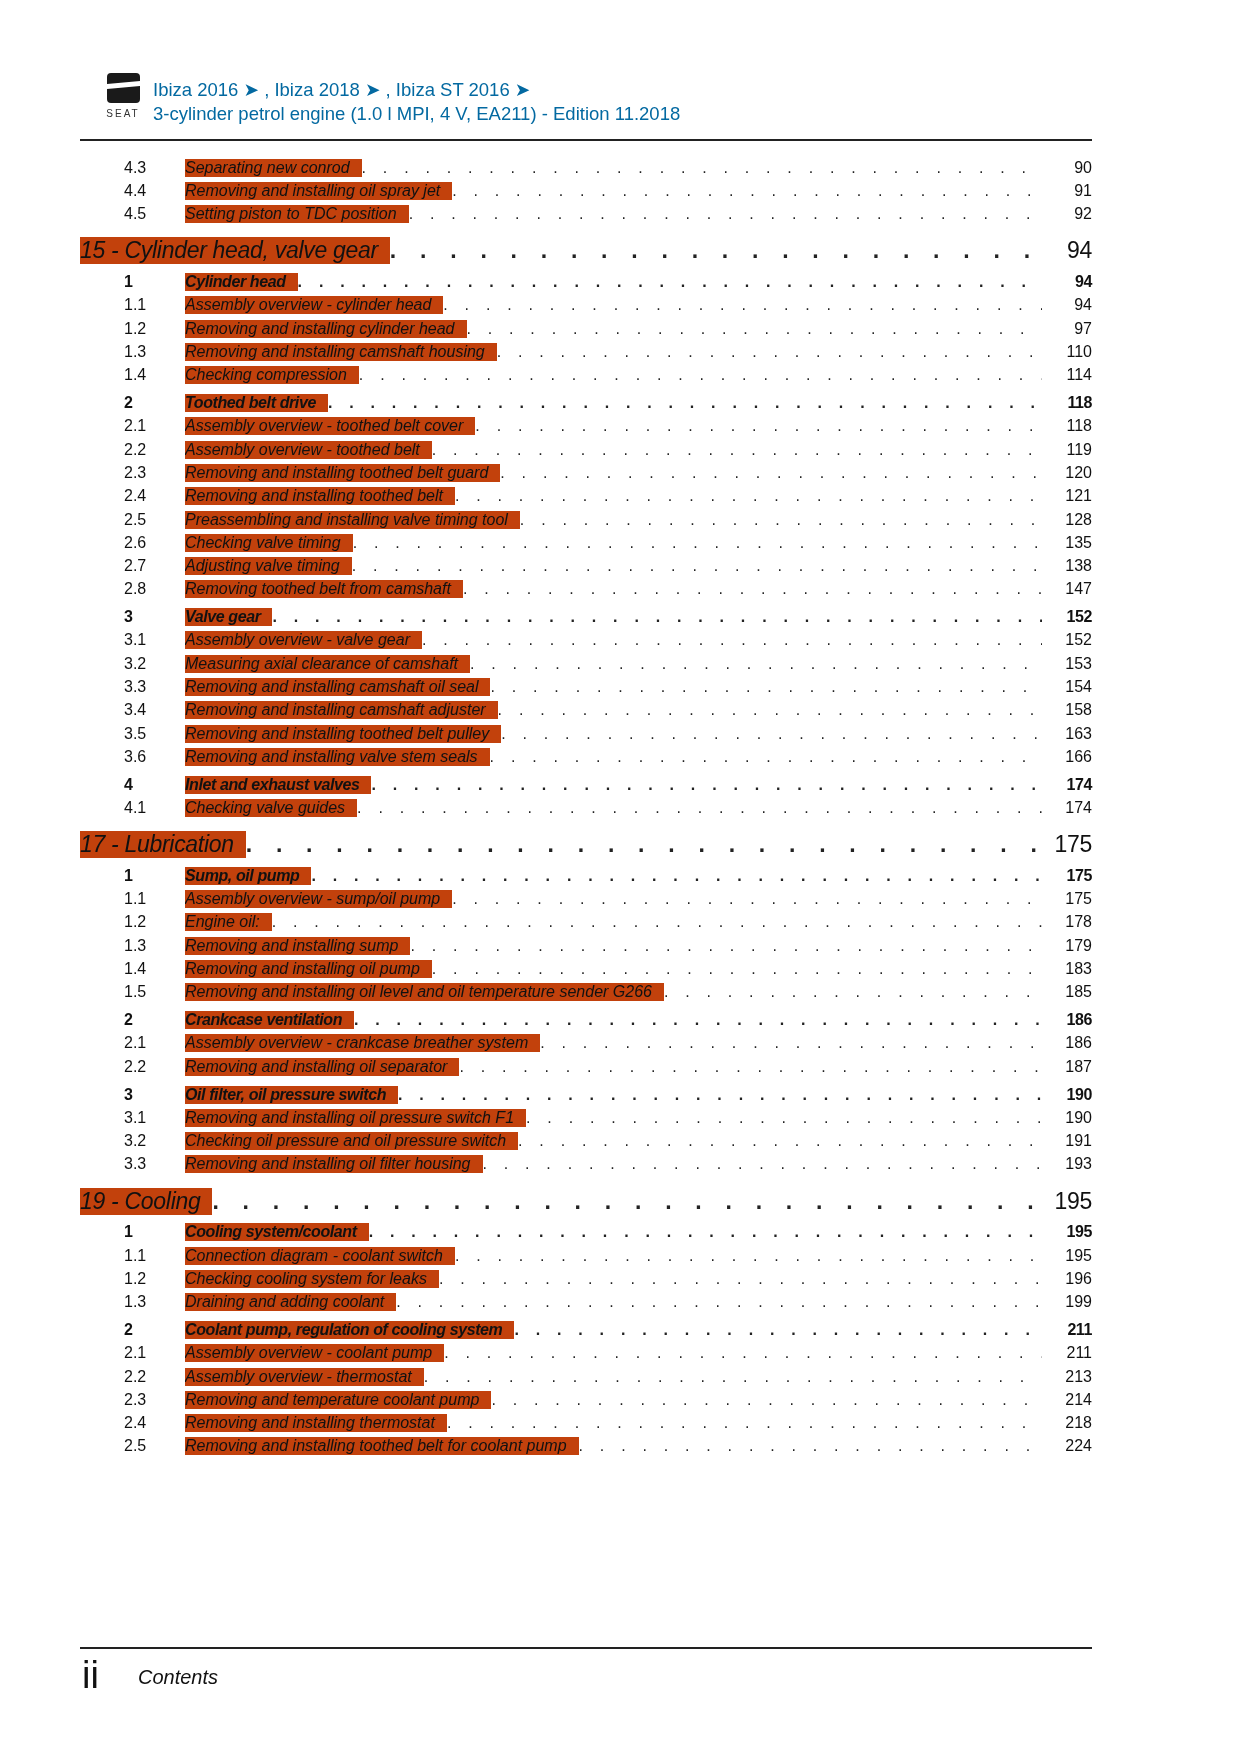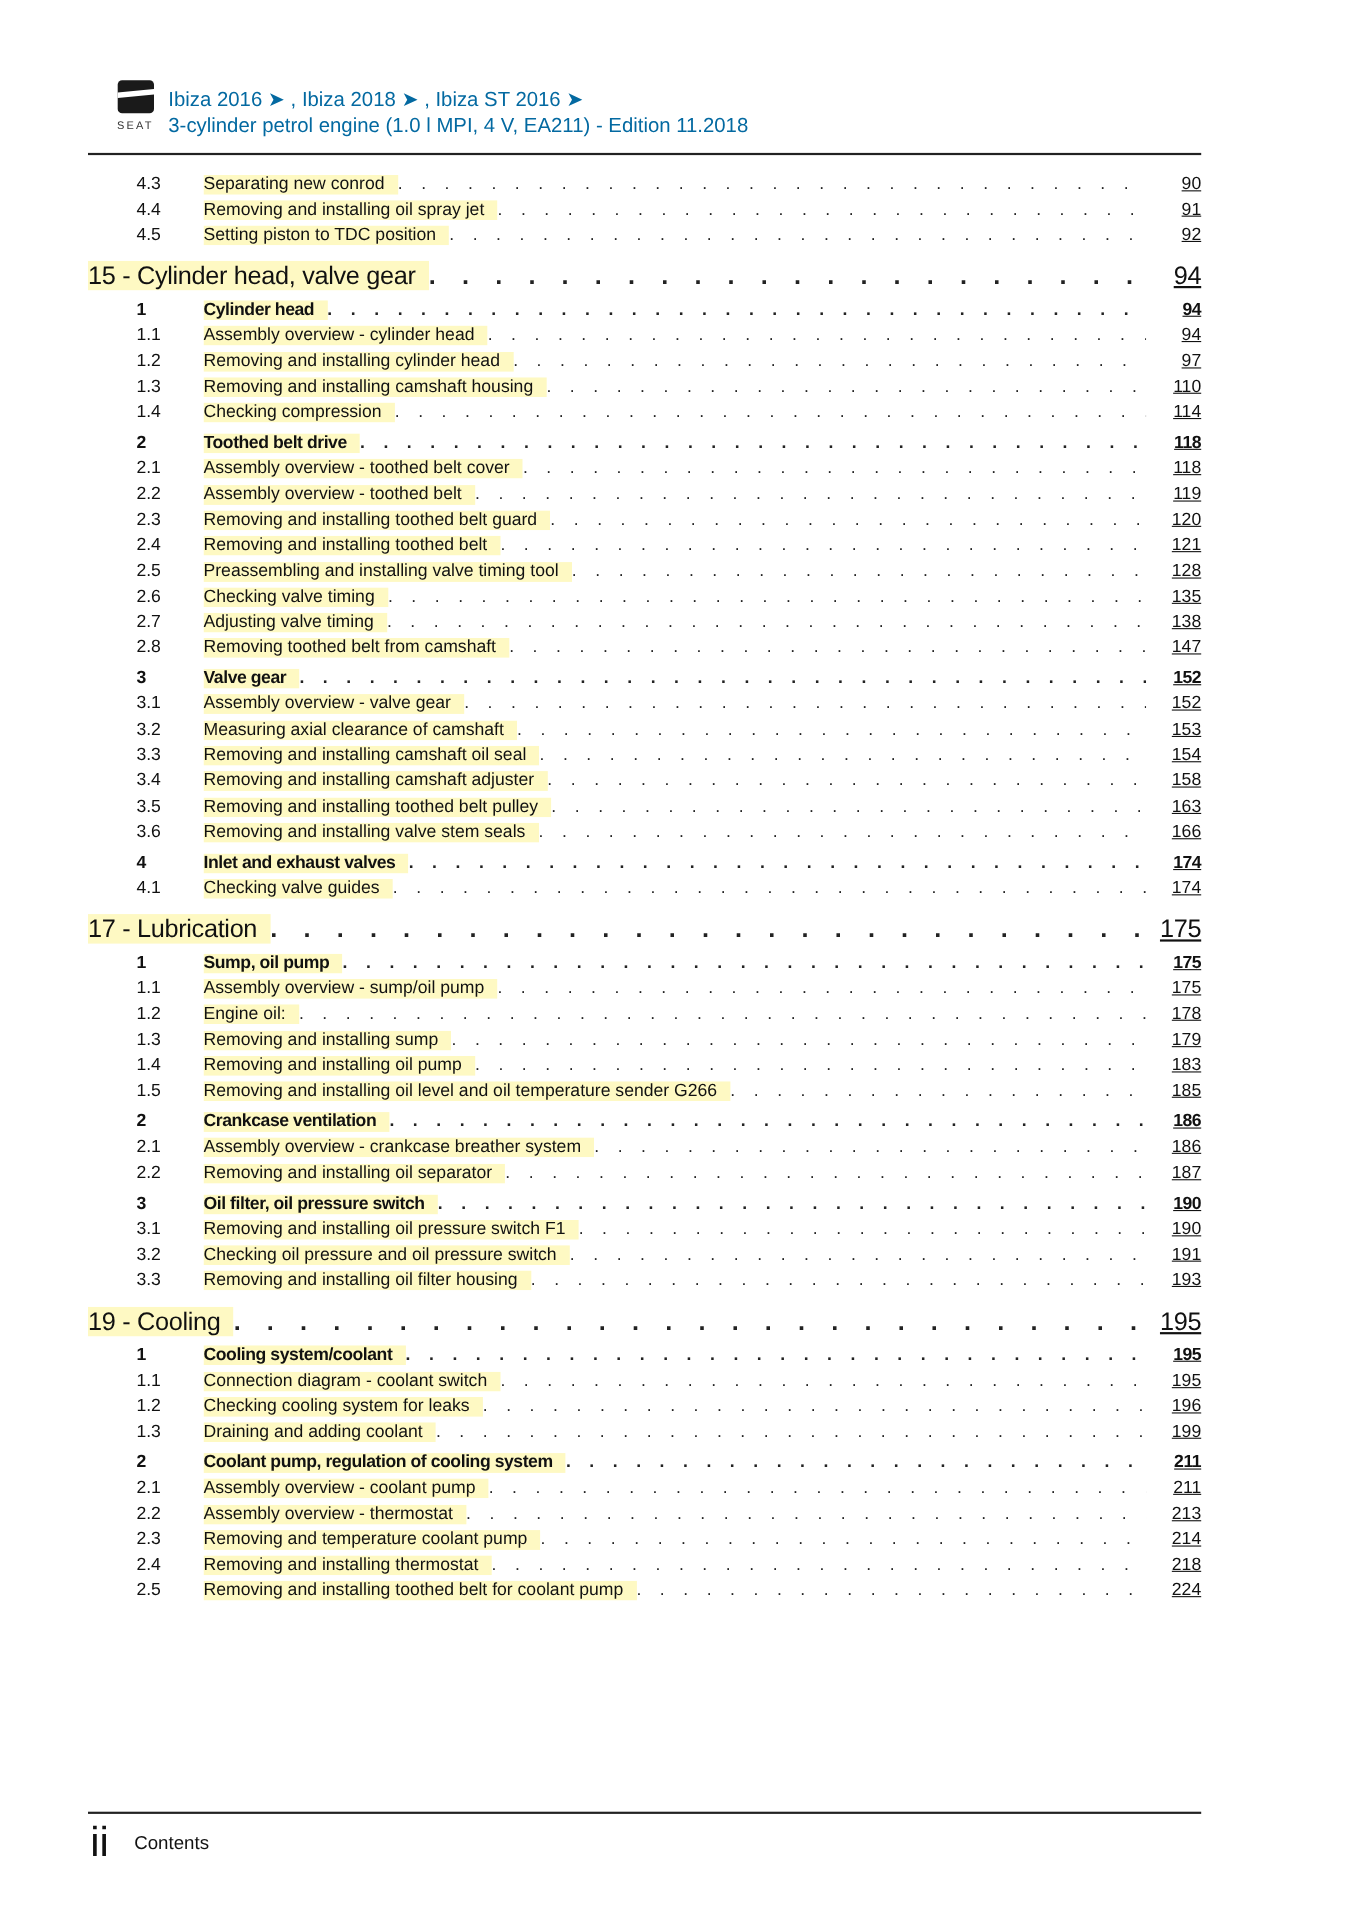--- a/index.html
+++ b/index.html
@@ -5,30 +5,30 @@
   html, body { margin:0; padding:0; background:#ffffff; }
   body { width:1240px; height:1753px; position:relative; overflow:hidden;
          font-family:"Liberation Sans", sans-serif; color:#111; }
   .logo { position:absolute; left:94px; top:70px; width:58px; height:50px; }
   .header { position:absolute; left:153px; top:78px; font-size:18.5px; line-height:24px; color:#0369a1; }
   .rule { position:absolute; left:80px; width:1012px; height:2px; background:#222; }
   .toc { position:absolute; left:80px; top:156px; width:1012px; }
   .row { position:relative; height:23.3px; display:flex; align-items:center; font-size:16px; white-space:nowrap; }
   .row .num { position:absolute; left:44px; }
   .row .title { position:absolute; left:105px; display:flex; width:calc(100% - 105px - 50px); overflow:hidden; }
-  .row .title span.t { flex:0 0 auto; padding-right:12px; background:#fef9c3; }
+  .row .title span.t { flex:0 0 auto; padding-right:12px; background:#c2410c;font-style:italic; }
   .row .title span.d { flex:1 1 auto; overflow:hidden; letter-spacing:6.2px; color:#222; }
-  .row .page { position:absolute; right:0; text-align:right;text-decoration:underline; }
+  .row .page { position:absolute; right:0; text-align:right; }
   .row.sec { margin-top:4.5px; font-weight:bold; letter-spacing:-0.4px; }
   .row.sec .title span.d { letter-spacing:6.2px; font-weight:bold; }
   .row.chap { height:30px; margin-top:10px; margin-bottom:2px; font-size:23px; letter-spacing:-0.3px; }
   .row.chap .title { left:0; width:calc(100% - 40px); }
   .row.chap .title span.d { letter-spacing:8.7px; font-weight:bold; }
   .footer-num { position:absolute; left:82px; top:1654px; font-size:38px; }
-  .footer-label { position:absolute; left:122px; top:1666px; font-size:17px; }
+  .footer-label { position:absolute; left:138px; top:1666px; font-size:20px;font-style:italic; }
 </style>
 </head>
 <body>
 
 <div class="logo">
   <svg width="58" height="50" viewBox="0 0 58 50">
     <rect x="13" y="3" width="33" height="30" rx="4" fill="#1a1a1a"></rect>
     <polygon points="13,14 46,11 46,16 13,19" fill="#ffffff"></polygon>
     <polygon points="13,20 46,17 46,22 13,25" fill="#ffffff" opacity="0"></polygon>
     <text x="29" y="47" font-size="10" text-anchor="middle" font-family="Liberation Sans, sans-serif" fill="#333" letter-spacing="2">SEAT</text>

